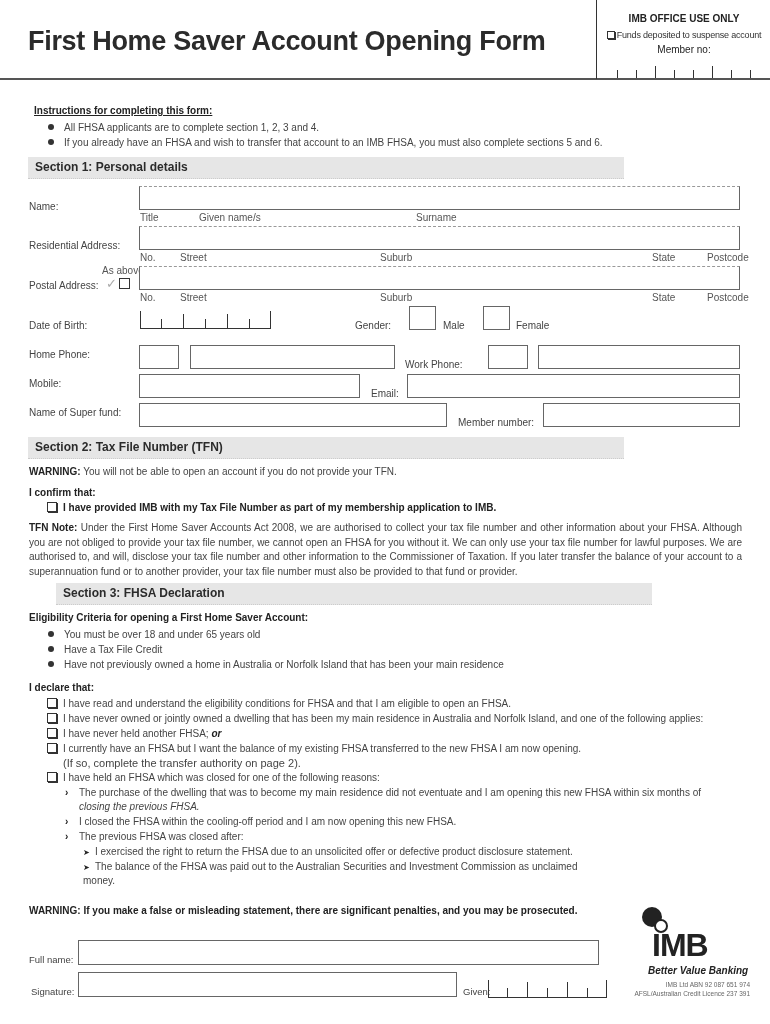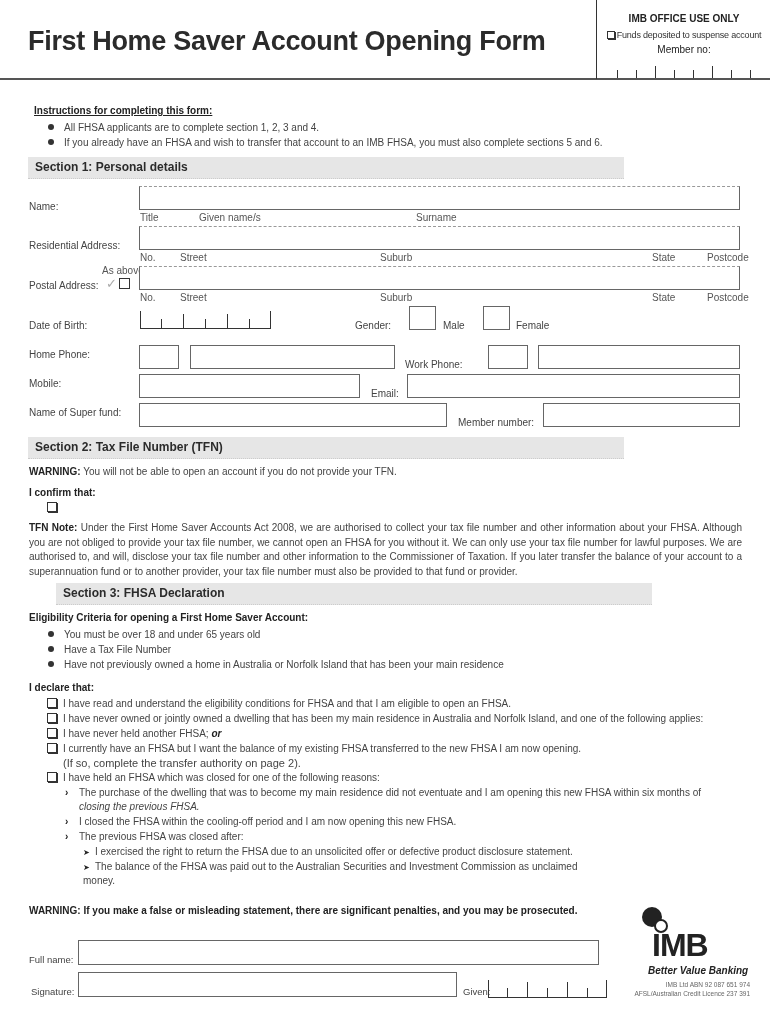--- a/index.html
+++ b/index.html
@@ -120,30 +120,30 @@
 <div class="abs box" style="left:139px;top:403px;width:308px;height:24px;"></div>
 <div class="abs label" style="left:458px;top:417px;">Member number:</div>
 <div class="abs box" style="left:543px;top:403px;width:197px;height:24px;"></div>
 
 <div class="abs section-bar" style="top:437px;">
     <span>Section 2:  Tax File Number (TFN)</span>
   </div>
 
 <div class="abs para" style="left:29px;top:465px;"><span class="bold">WARNING:</span><span> You will not be able to open an account if you do not provide your TFN.</span></div>
 <div class="abs para bold" style="left:29px;top:486px;">I confirm that:</div>
-<div class="abs para bold" style="left:47px;top:501px;"><span class="chk"></span></div>
+<div class="abs para bold" style="left:47px;top:501px;"><span class="chk"></span><span>I have provided IMB with my Tax File Number as part of my membership application to IMB.</span></div>
 <div class="abs para" style="left:29px;top:521px;width:713px;text-align:justify;"><span class="bold">TFN Note:</span><span> Under the First Home Saver Accounts Act 2008, we are authorised to collect your tax file number and other information about your FHSA. Although you are not obliged to provide your tax file number, we cannot open an FHSA for you without it. We can only use your tax file number for lawful purposes. We are authorised to, and will, disclose your tax file number and other information to the Commissioner of Taxation. If you later transfer the balance of your account to a superannuation fund or to another provider, your tax file number must also be provided to that fund or provider.</span></div>
 
 <div class="abs section-bar" style="top:583px;margin-left:28px;">
     <span>Section 3:  FHSA Declaration</span>
   </div>
 
 <div class="abs para bold" style="left:29px;top:611px;">Eligibility Criteria for opening a First Home Saver Account:</div>
 <div class="abs para" style="left:48px;top:628px;"><span class="bullet-dot"></span><span>You must be over 18 and under 65 years old</span></div>
-<div class="abs para" style="left:48px;top:643px;"><span class="bullet-dot"></span><span>Have a Tax File Number</span></div>
+<div class="abs para" style="left:48px;top:643px;"><span class="bullet-dot"></span><span>Have a Tax File Credit</span></div>
 <div class="abs para" style="left:48px;top:658px;text-align:center;"><span class="bullet-dot"></span><span>Have not previously owned a home in Australia or Norfolk Island that has been your main residence</span></div>
 
 <div class="abs para bold" style="left:29px;top:681px;">I declare that:</div>
 <div class="abs para" style="left:47px;top:697px;"><span class="chk"></span><span>I have read and understand the eligibility conditions for FHSA and that I am eligible to open an FHSA.</span></div>
 <div class="abs para" style="left:47px;top:712px;"><span class="chk"></span><span>I have never owned or jointly owned a dwelling that has been my main residence in Australia and Norfolk Island, and one of the following applies:</span></div>
 <div class="abs para" style="left:47px;top:727px;"><span class="chk"></span><span>I have never held another FHSA; </span><b><i style="color:#222;">or</i></b></div>
 <div class="abs para" style="left:47px;top:742px;"><span class="chk"></span><span>I currently have an FHSA but I want the balance of my existing FHSA transferred to the new FHSA I am now opening.</span></div>
 <div class="abs para" style="left:63px;top:756px;font-size:11px;">(If so, complete the transfer authority on page 2).</div>
 <div class="abs para" style="left:47px;top:771px;"><span class="chk"></span><span>I have held an FHSA which was closed for one of the following reasons:</span></div>
 

